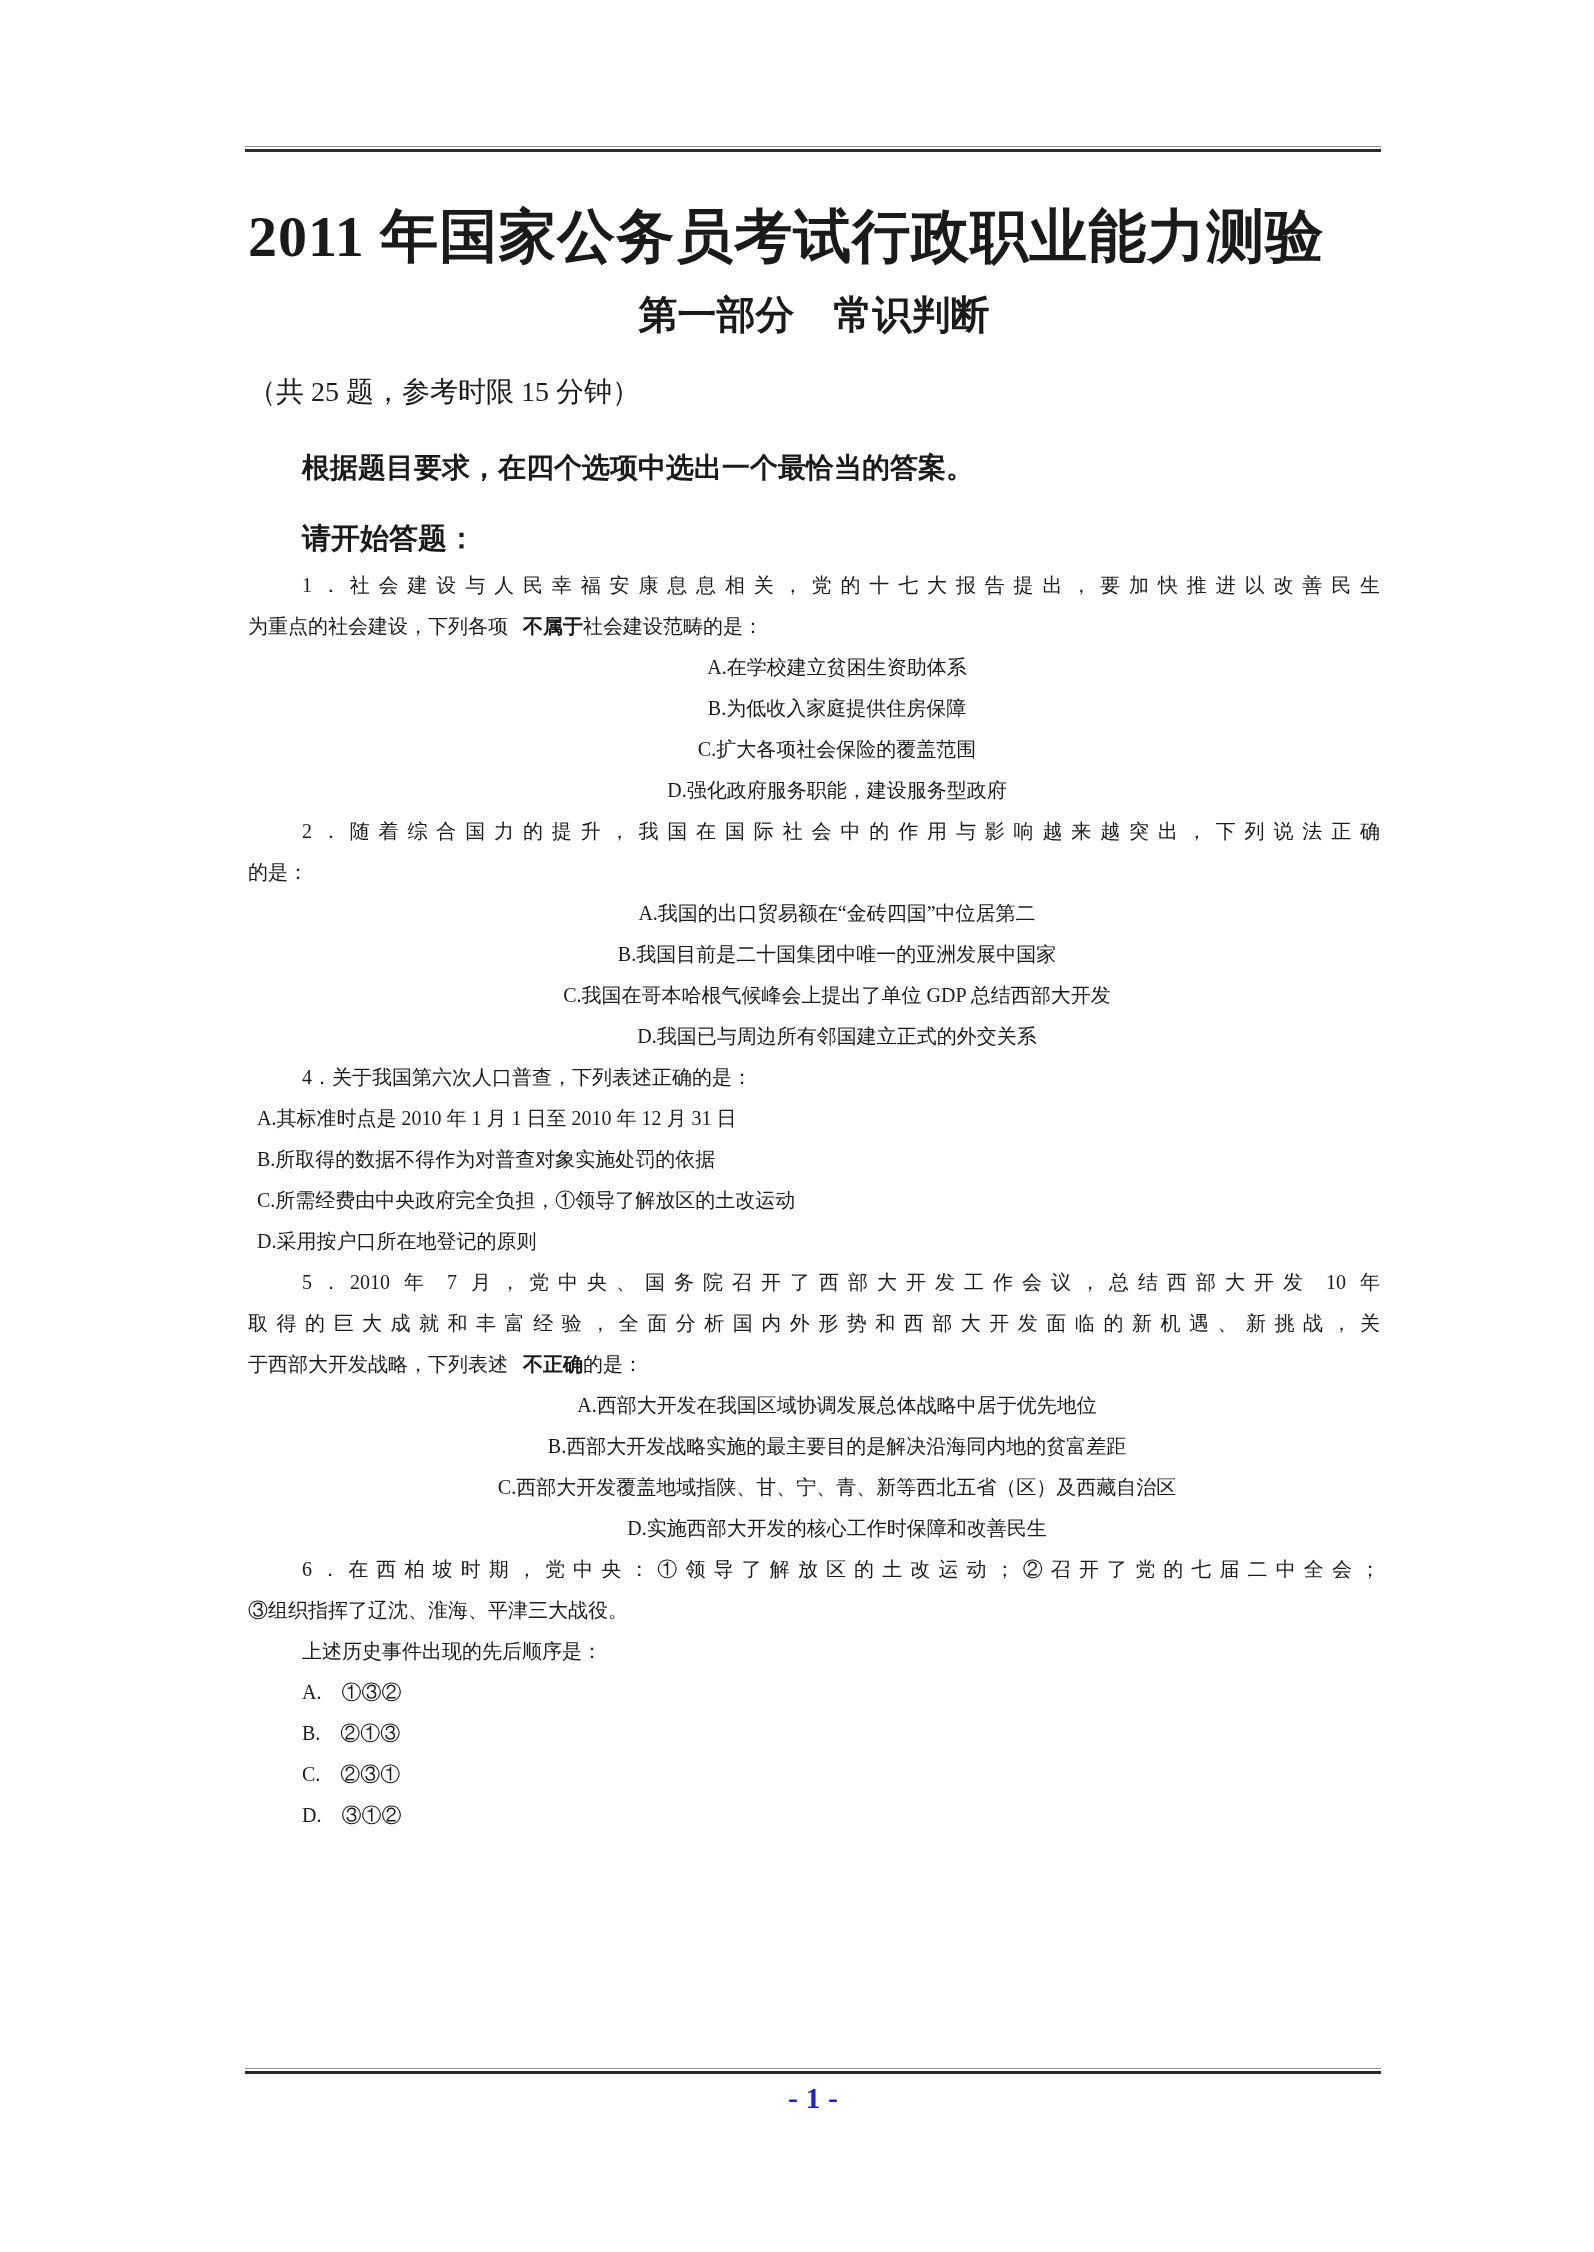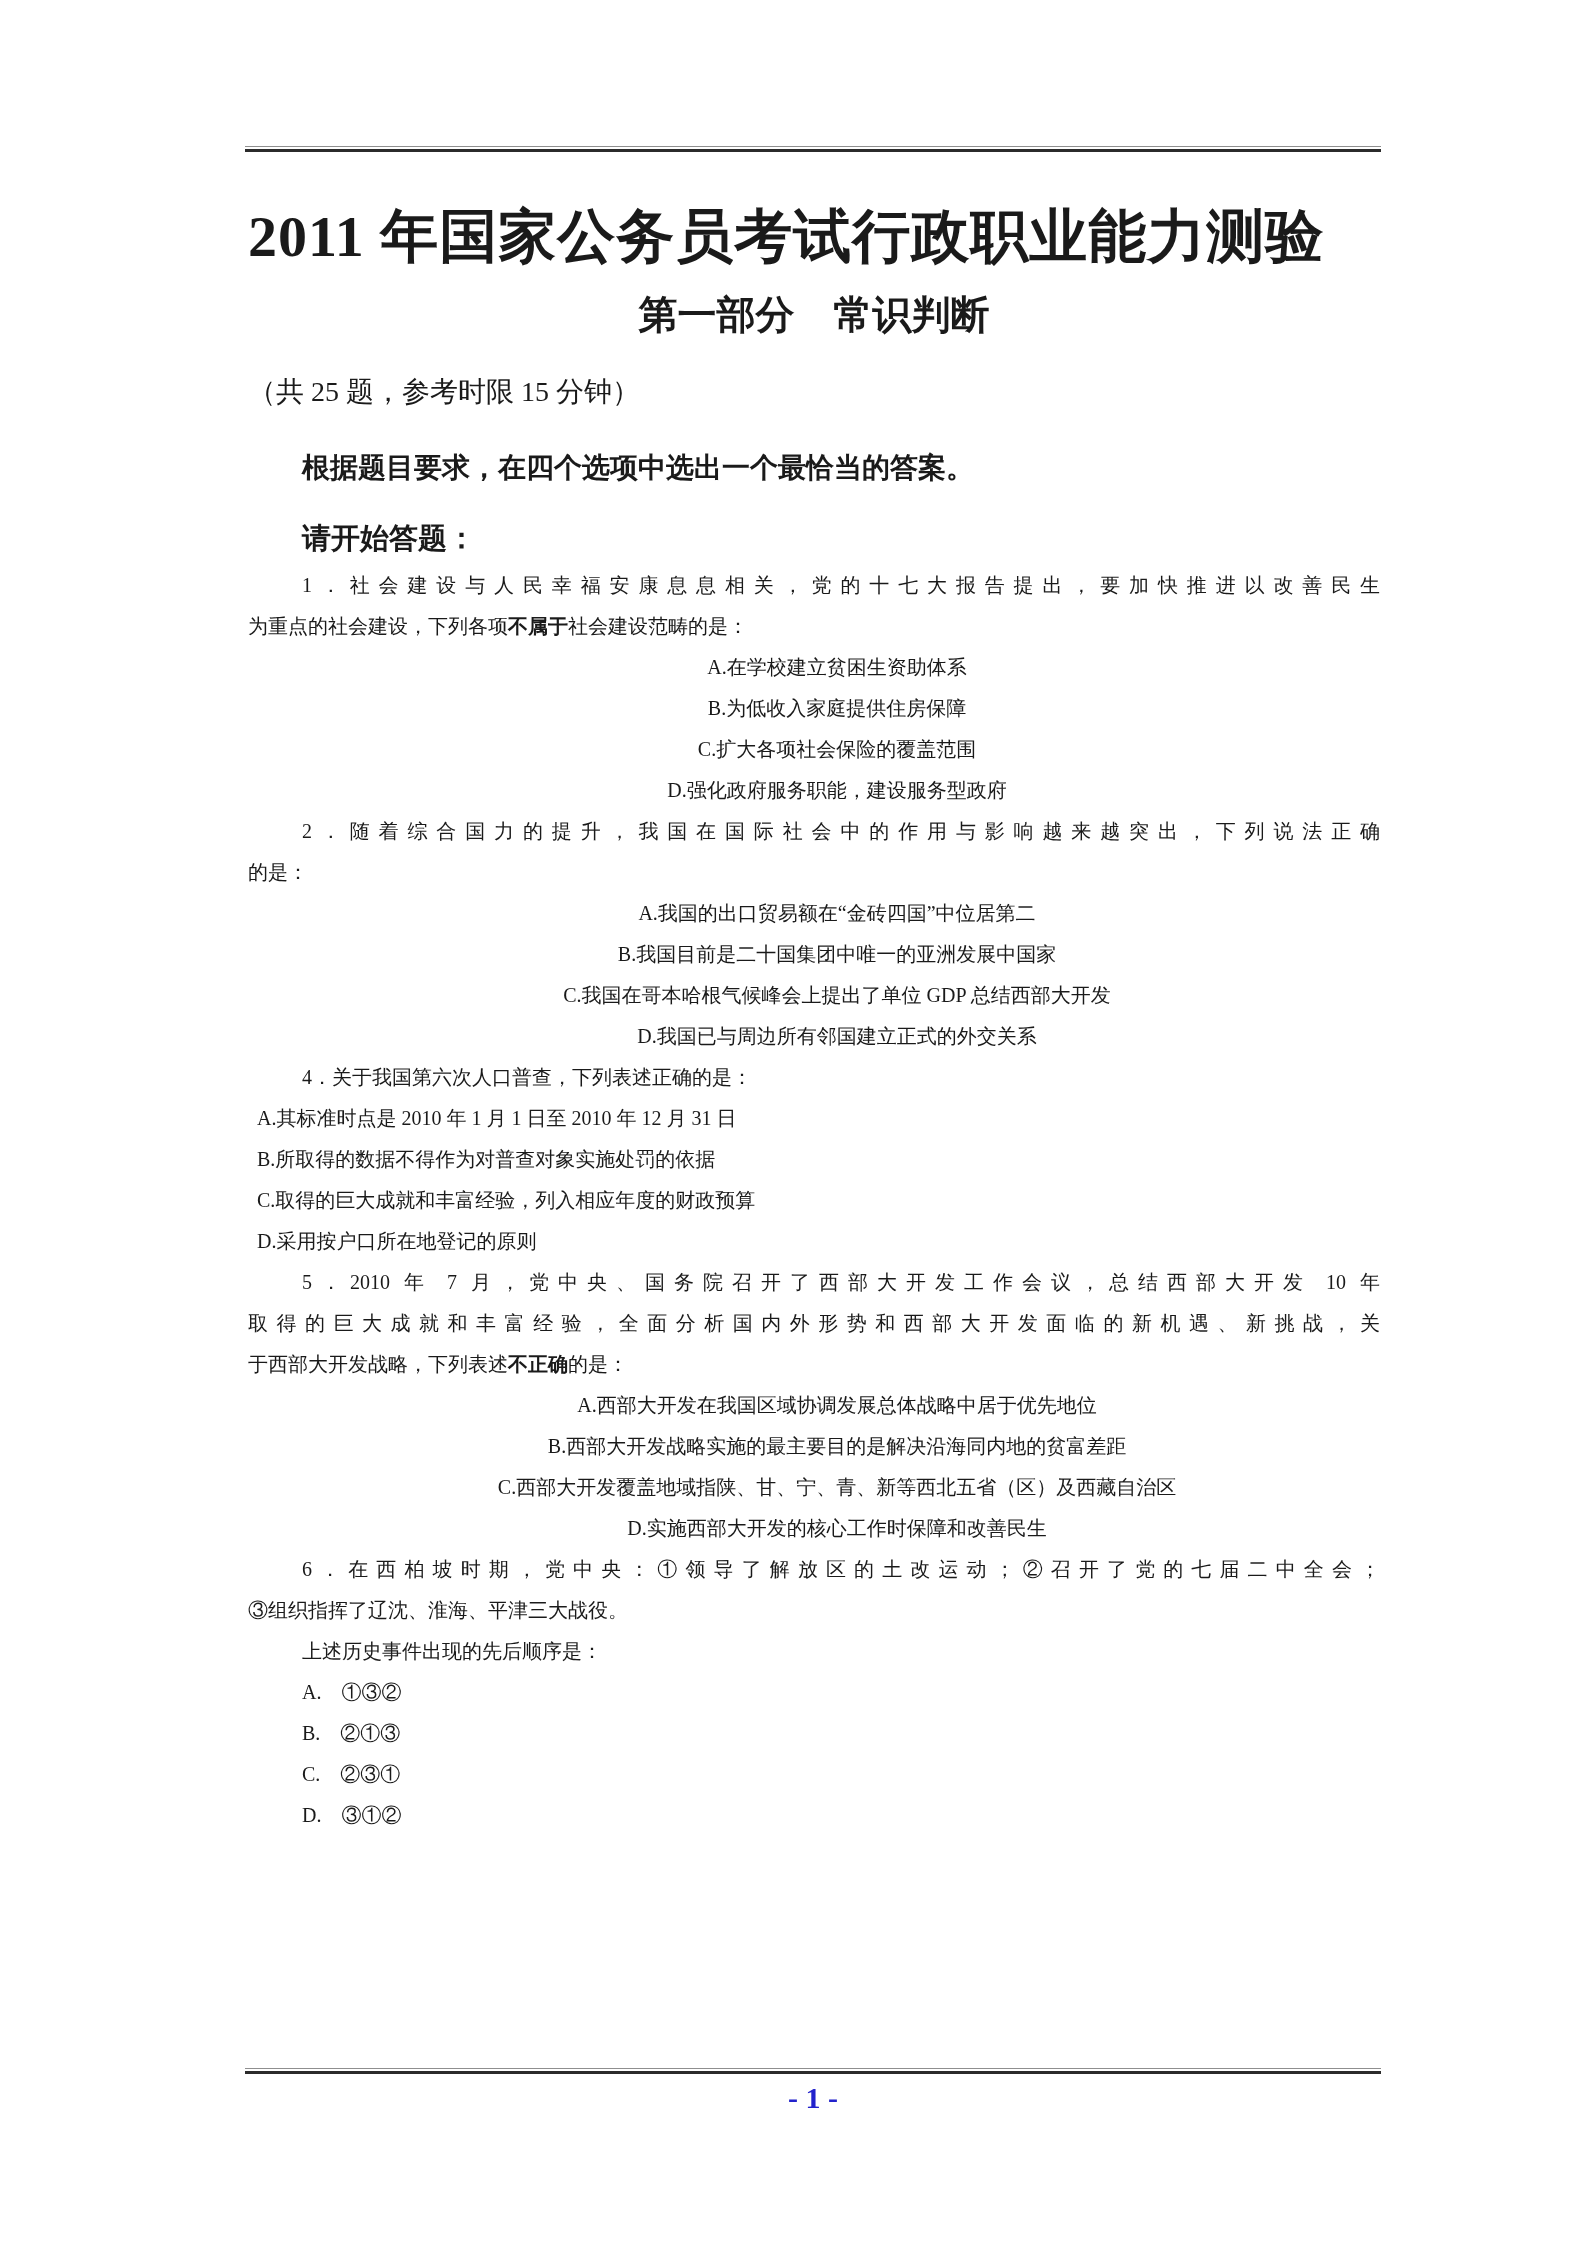--- a/index.html
+++ b/index.html
@@ -61,21 +61,21 @@
     line-height: 41px;
     height: 41px;
     white-space: pre-wrap;
     overflow: hidden;
   }
   .just { text-align: justify; text-align-last: justify; }
   .ind-q    { padding-left: 54px; }
   .ind-opt  { padding-left: 46px; text-align: center; }
   .ind-flush{ padding-left: 9px; }
   .ind-none { padding-left: 0; }
-  .b { font-weight: bold; }
+  .b { font-weight: bold; margin-left: 15px; }
 
   .page-number {
     position: absolute; left: 245px; top: 2080px; width: 1136px;
     text-align: center;
     font-size: 30px; font-weight: bold;
     line-height: 36px;
   }
 </style>
 </head>
 <body style="color: rgb(26, 26, 26);">
@@ -109,21 +109,21 @@
           <div class="line stem ind-none"><span>的是：</span></div>
           <div class="line option ind-opt">A.我国的出口贸易额在“金砖四国”中位居第二</div>
           <div class="line option ind-opt">B.我国目前是二十国集团中唯一的亚洲发展中国家</div>
           <div class="line option ind-opt">C.我国在哥本哈根气候峰会上提出了单位 GDP 总结西部大开发</div>
           <div class="line option ind-opt">D.我国已与周边所有邻国建立正式的外交关系</div>
         </div>
         <div class="question">
           <div class="line stem ind-q"><span>4．关于我国第六次人口普查，下列表述正确的是：</span></div>
           <div class="line option ind-flush">A.其标准时点是 2010 年 1 月 1 日至 2010 年 12 月 31 日</div>
           <div class="line option ind-flush">B.所取得的数据不得作为对普查对象实施处罚的依据</div>
-          <div class="line option ind-flush">C.取得的巨大成就和丰富经验，列入相应年度的财政预算</div>
+          <div class="line option ind-flush">C.所需经费由中央政府完全负担，①领导了解放区的土改运动</div>
           <div class="line option ind-flush">D.采用按户口所在地登记的原则</div>
         </div>
         <div class="question">
           <div class="line stem ind-q just"><span>5．2010 年 7 月，党中央、国务院召开了西部大开发工作会议，总结西部大开发 10 年</span></div>
           <div class="line stem ind-none just"><span>取得的巨大成就和丰富经验，全面分析国内外形势和西部大开发面临的新机遇、新挑战，关</span></div>
           <div class="line stem ind-none"><span>于西部大开发战略，下列表述</span><span class="b">不正确</span><span>的是：</span></div>
           <div class="line option ind-opt">A.西部大开发在我国区域协调发展总体战略中居于优先地位</div>
           <div class="line option ind-opt">B.西部大开发战略实施的最主要目的是解决沿海同内地的贫富差距</div>
           <div class="line option ind-opt">C.西部大开发覆盖地域指陕、甘、宁、青、新等西北五省（区）及西藏自治区</div>
           <div class="line option ind-opt">D.实施西部大开发的核心工作时保障和改善民生</div>

